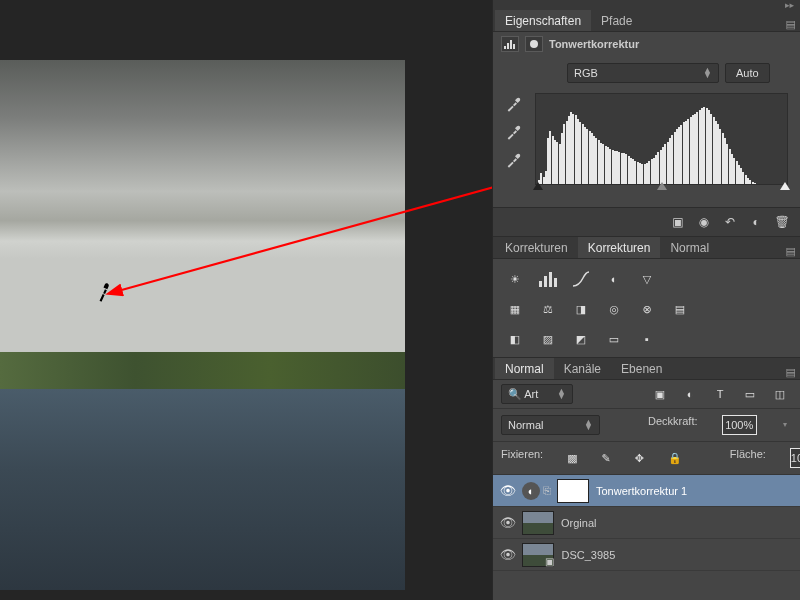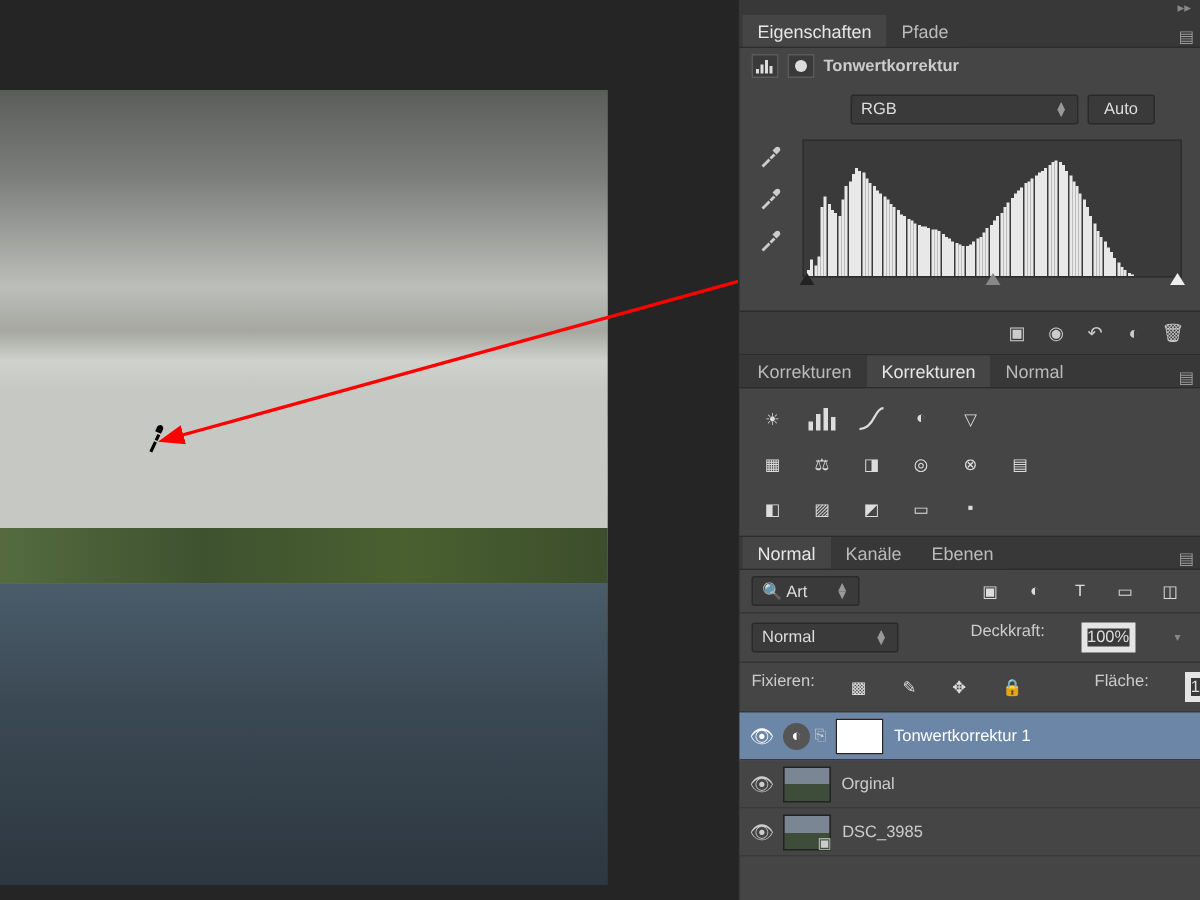--- a/index.html
+++ b/index.html
@@ -131,21 +131,21 @@
     padding:4px 8px;
     border-bottom:1px solid #353535;
   }
   .layers-toolbar2{
     display:flex; align-items:flex-start; gap:24px;
     padding:6px 8px; border-bottom:1px solid #353535;
   }
   .spacer{flex:1;}
   .num-field{
     display:flex; align-items:center;
-    background:#3a3a3a;border:4px solid #e5e5e5;height:20px;
+    background:#3a3a3a;border:1px solid #e5e5e5;height:20px;
     width:46px; justify-content:center; color:#ddd;
   }
   .flip{ width:14px;height:20px;display:flex;flex-direction:column;justify-content:center;color:#888;font-size:8px;line-height:6px;padding-left:2px;}
   .layer-list{}
   .layer-row{
     display:flex; align-items:center;
     border-bottom:1px solid #3a3a3a;
     height:32px; padding:0 4px;
     background:#454545;
   }

